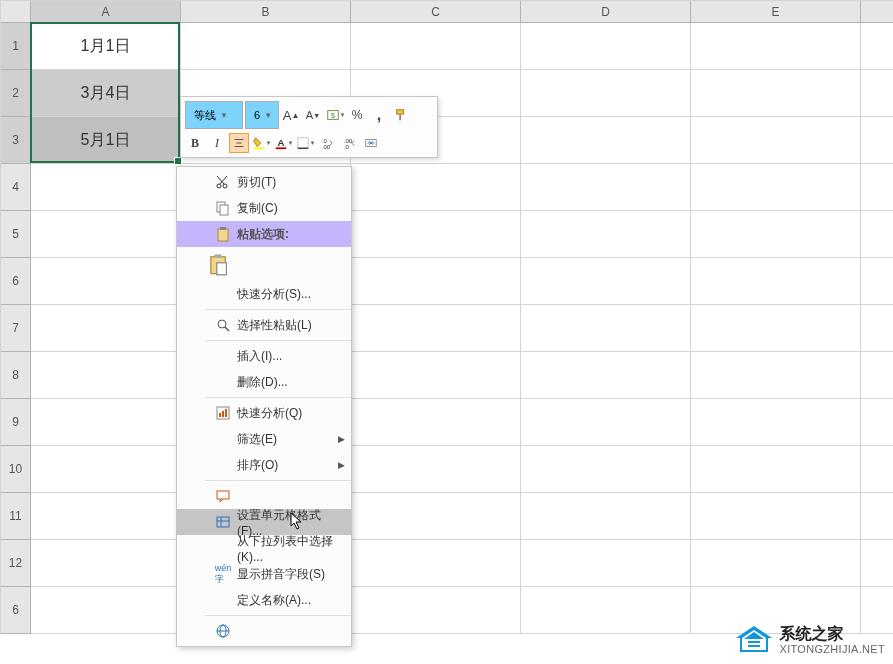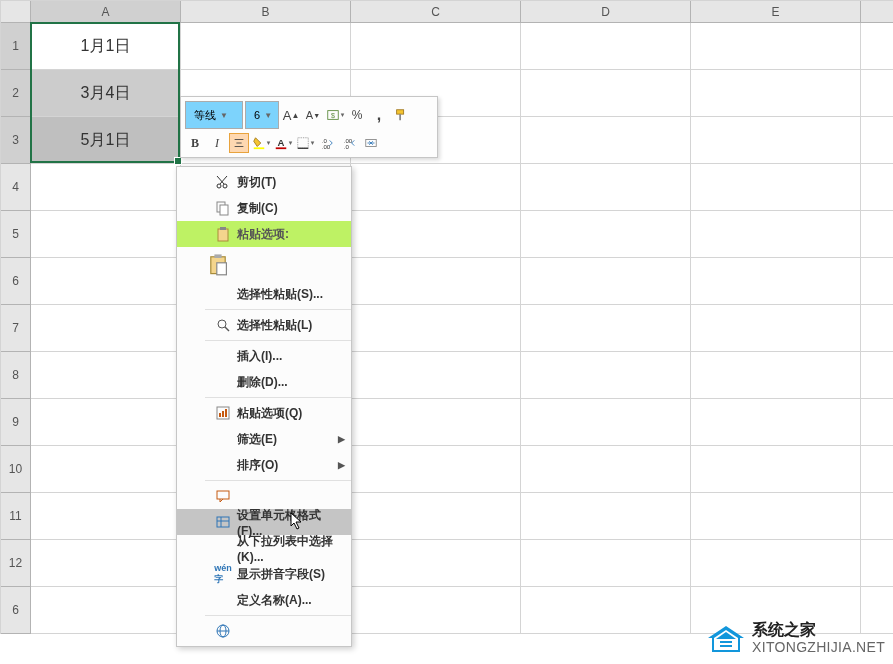--- a/index.html
+++ b/index.html
@@ -121,25 +121,24 @@
       padding: 2px 0;
     }
     .menu-item {
       display: flex;
       align-items: center;
       height: 26px;
       padding: 0 6px 0 0;
       font-size: 12px;
       color: #333;
       position: relative;
-      font-weight: bold;
     }
     .menu-item.hover { background: #c5c5c5; }
     .menu-item.disabled-label {
-      background: #bef264;
+      background: #c4b5fd;
       color: #555;
       font-weight: bold;
     }
     .menu-icon {
       width: 28px;
       display: flex;
       align-items: center;
       justify-content: center;
       margin-left: 32px;
     }
@@ -171,31 +170,31 @@
       left: 290px;
       z-index: 20;
       pointer-events: none;
     }
 
     .watermark {
       position: absolute;
       bottom: 8px;
       right: 8px;
       display: flex;
-      align-items: flex-end;
+      align-items: center;
       gap: 6px;
       z-index: 30;
     }
     .watermark .logo {
       width: 40px;
       height: 32px;
     }
     .watermark .txt { line-height: 1.2; }
     .watermark .t1 { font-size: 16px; font-weight: bold; color: #222; }
-    .watermark .t2 { font-size: 14px; color: #666; letter-spacing: 0.3px; }
+    .watermark .t2 { font-size: 11px; color: #666; letter-spacing: 0.3px; }
   </style>
 </head>
 <body>
 
 <div class="grid">
   <div class="corner"></div>
   <div class="col-header active">A</div>
   <div class="col-header">B</div>
   <div class="col-header">C</div>
   <div class="col-header">D</div>
@@ -432,21 +431,21 @@
     <div class="paste-opt">
       <svg viewBox="0 0 20 20">
           <rect x="4" y="4" width="12" height="14" fill="#f4d58d" stroke="#a88c3a"></rect>
           <rect x="7" y="2" width="6" height="3" fill="#aaa"></rect>
           <rect x="9" y="9" width="8" height="10" fill="#fff" stroke="#888"></rect>
         </svg>
     </div>
   </div>
   <div class="menu-item">
     <span class="menu-icon"></span>
-    <span class="menu-text">选择性粘贴(S)...</span>
+    <span class="menu-text">快速分析(S)...</span>
   </div>
   <div class="menu-sep"></div>
   <div class="menu-item">
     <span class="menu-icon">
         <svg viewBox="0 0 16 16">
           <circle cx="7" cy="7" r="4" fill="none" stroke="#555"></circle>
           <line x1="10" y1="10" x2="14" y2="14" stroke="#555" stroke-width="1.5"></line>
         </svg>
       </span>
     <span class="menu-text">选择性粘贴(L)</span>
@@ -463,21 +462,21 @@
   <div class="menu-sep"></div>
   <div class="menu-item">
     <span class="menu-icon">
         <svg viewBox="0 0 16 16">
           <rect x="2" y="2" width="12" height="12" fill="none" stroke="#888"></rect>
           <rect x="4" y="8" width="2" height="4" fill="#c55a11"></rect>
           <rect x="7" y="6" width="2" height="6" fill="#c55a11"></rect>
           <rect x="10" y="4" width="2" height="8" fill="#c55a11"></rect>
         </svg>
       </span>
-    <span class="menu-text">粘贴选项(Q)</span>
+    <span class="menu-text">快速分析(Q)</span>
   </div>
   <div class="menu-item">
     <span class="menu-icon"></span>
     <span class="menu-text">筛选(E)</span>
     <span class="menu-arrow">▶</span>
   </div>
   <div class="menu-item">
     <span class="menu-icon"></span>
     <span class="menu-text">排序(O)</span>
     <span class="menu-arrow">▶</span>

